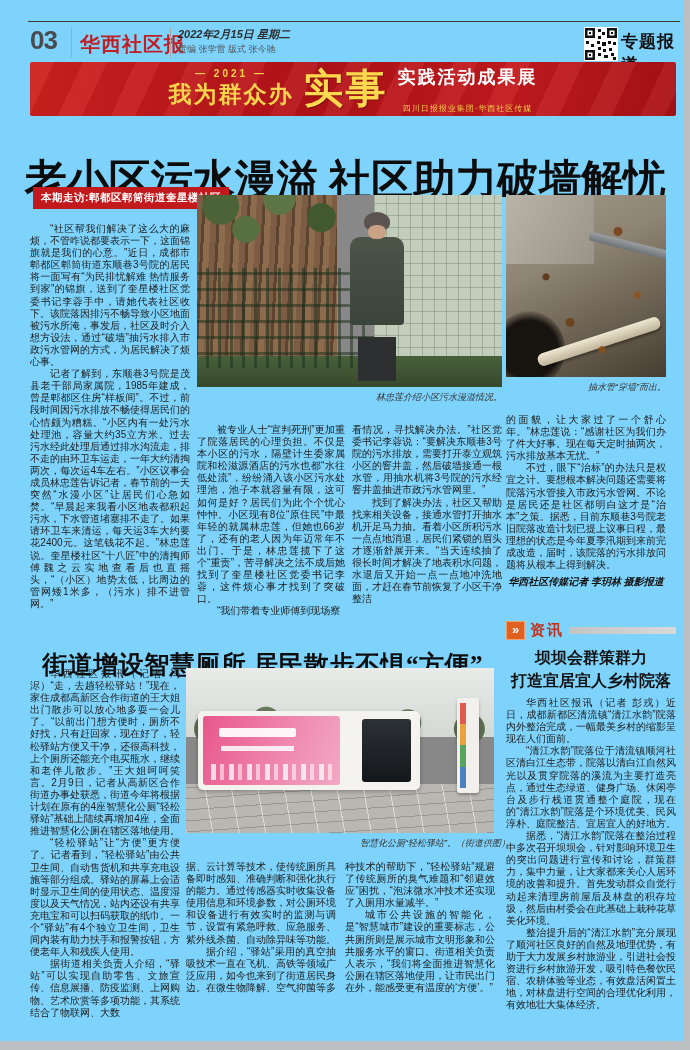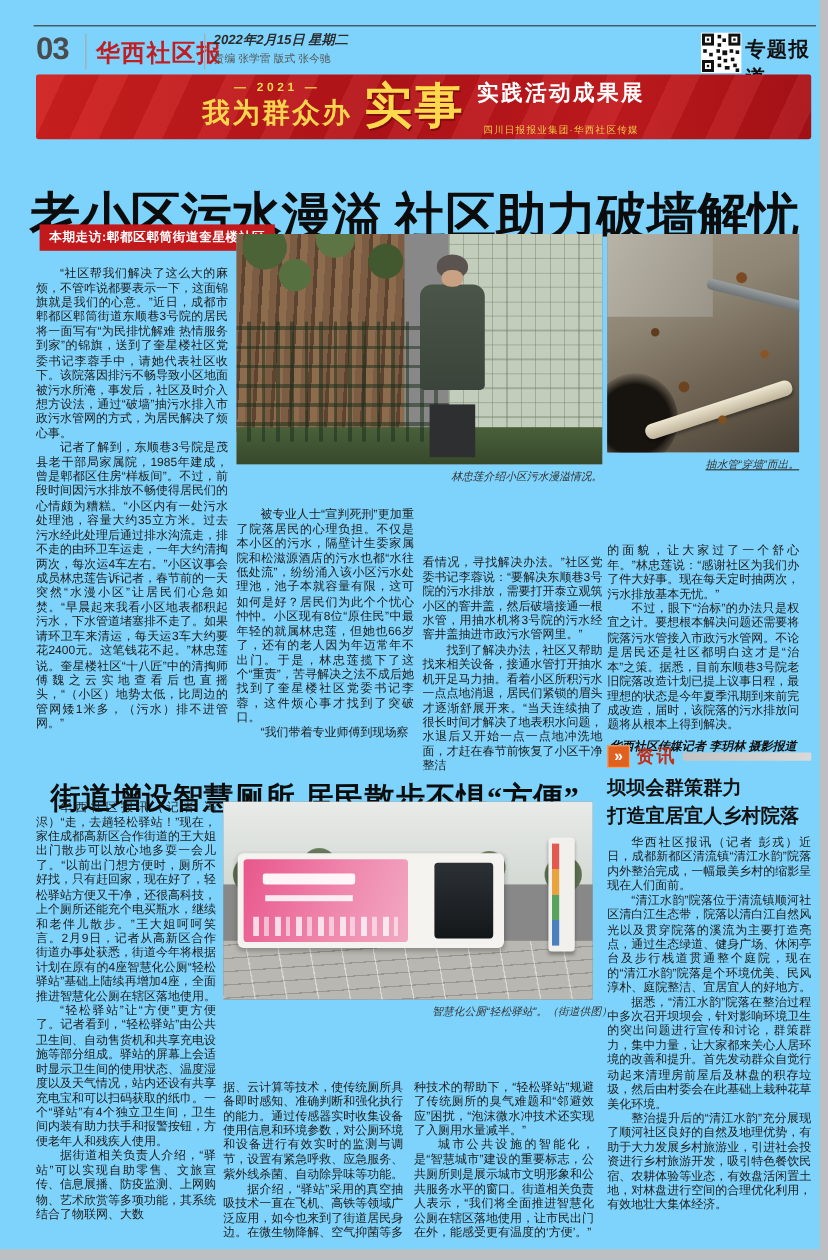--- a/index.html
+++ b/index.html
@@ -39,21 +39,21 @@
   
   .main-headline{position:absolute;left:0;top:124px;width:690px;text-align:center;
                  font-size:42px;font-weight:900;color:#0c0c0c;letter-spacing:0;
                  font-family:"Liberation Serif","DejaVu Serif",serif;}
   .visit-tag{position:absolute;left:33px;top:187px;background:#c2191d;color:#fff;
              font-size:10.5px;font-weight:700;padding:4px 8px;letter-spacing:0.5px;}
 
   
   .col{position:absolute;}
   .p{margin:0;font-size:10px;line-height:12.1px;text-align:justify;text-indent:2em;color:#1c1c1c;}
-  .p.cont{text-indent:0;margin-top:40px;}
+  .p.cont{text-indent:0;}
   .byline{margin-top:4px;font-size:10px;font-weight:700;font-style:italic;text-align:center;color:#111;}
   .caption{position:absolute;font-size:9px;color:#333;text-align:right;font-style:italic;}
 
   
   .photo{position:absolute;overflow:hidden;background:#888;}
   
   .ph1-fence{position:absolute;left:0;top:0;width:46%;height:86%;
      background:repeating-linear-gradient(93deg,#7c5d43 0 6px,#5c4430 6px 9px,#8d6c4e 9px 15px);}
   .ph1-leaves{position:absolute;left:-10px;top:-12px;width:55%;height:40%;
      background:radial-gradient(circle at 20% 30%,#4c6338 0 18px,transparent 19px),
@@ -117,21 +117,21 @@
   .sub-headline{position:absolute;left:30px;top:627px;width:465px;text-align:center;
      font-size:25px;font-weight:900;color:#0d0d0d;font-family:"Liberation Serif","DejaVu Serif",serif;letter-spacing:0.5px;}
 
   
   .news-header{position:absolute;left:506px;top:621px;width:170px;display:flex;align-items:center;gap:5px;}
   .news-chevron{width:17px;height:17px;background:#e0611f;border:1px solid #f0a26d;color:#fff;
      font-size:13px;font-weight:900;line-height:15px;text-align:center;flex:none;}
   .news-label{font-size:15px;font-weight:900;color:#c2311c;letter-spacing:2px;flex:none;}
   .news-bar{height:7px;background:linear-gradient(90deg,#c4c4c4,#d9d9d9);flex:1;border-radius:1px;}
   .news-headline{position:absolute;left:506px;top:646px;width:170px;font-size:16px;font-weight:900;
-     line-height:1.45;color:#111;}
+     line-height:1.45;color:#111;text-align:center;}
 </style>
 </head>
 <body>
 
 <div class="page">
   <div class="top-rule"></div>
 
   <div class="pagenum">03</div>
   <div class="vsep" style="left:71px;"></div>
   <div class="masthead">华西社区报</div>
@@ -215,21 +215,21 @@
   </div>
 
   <div class="photo" style="left:506px;top:195px;width:160px;height:182px;">
     <div class="ph2-base"></div>
     <div class="ph2-concrete"></div>
     <div class="ph2-hole"></div>
     <div class="ph2-pipe2"></div>
     <div class="ph2-pipe"></div>
     <div class="ph2-leaves"></div>
   </div>
-  <div class="caption" style="left:506px;top:381px;width:160px;text-decoration:underline;">抽水管“穿墙”而出。</div>
+  <div class="caption" style="left:506px;top:381px;width:160px;">抽水管“穿墙”而出。</div>
 
   <div class="col" style="left:506px;top:414px;width:160px;">
     <p class="p cont">的面貌，让大家过了一个舒心年。”林忠莲说：“感谢社区为我们办了件大好事。现在每天定时抽两次，污水排放基本无忧。”</p>
     <p class="p">不过，眼下“治标”的办法只是权宜之计。要想根本解决问题还需要将院落污水管接入市政污水管网。不论是居民还是社区都明白这才是“治本”之策。据悉，目前东顺巷3号院老旧院落改造计划已提上议事日程，最理想的状态是今年夏季汛期到来前完成改造，届时，该院落的污水排放问题将从根本上得到解决。</p>
     <p class="byline">华西社区传媒记者 李玥林 摄影报道</p>
   </div>
 
   <h2 class="sub-headline">街道增设智慧厕所 居民散步不惧“方便”</h2>
 
   <div class="col" style="left:30px;top:668px;width:150px;">

